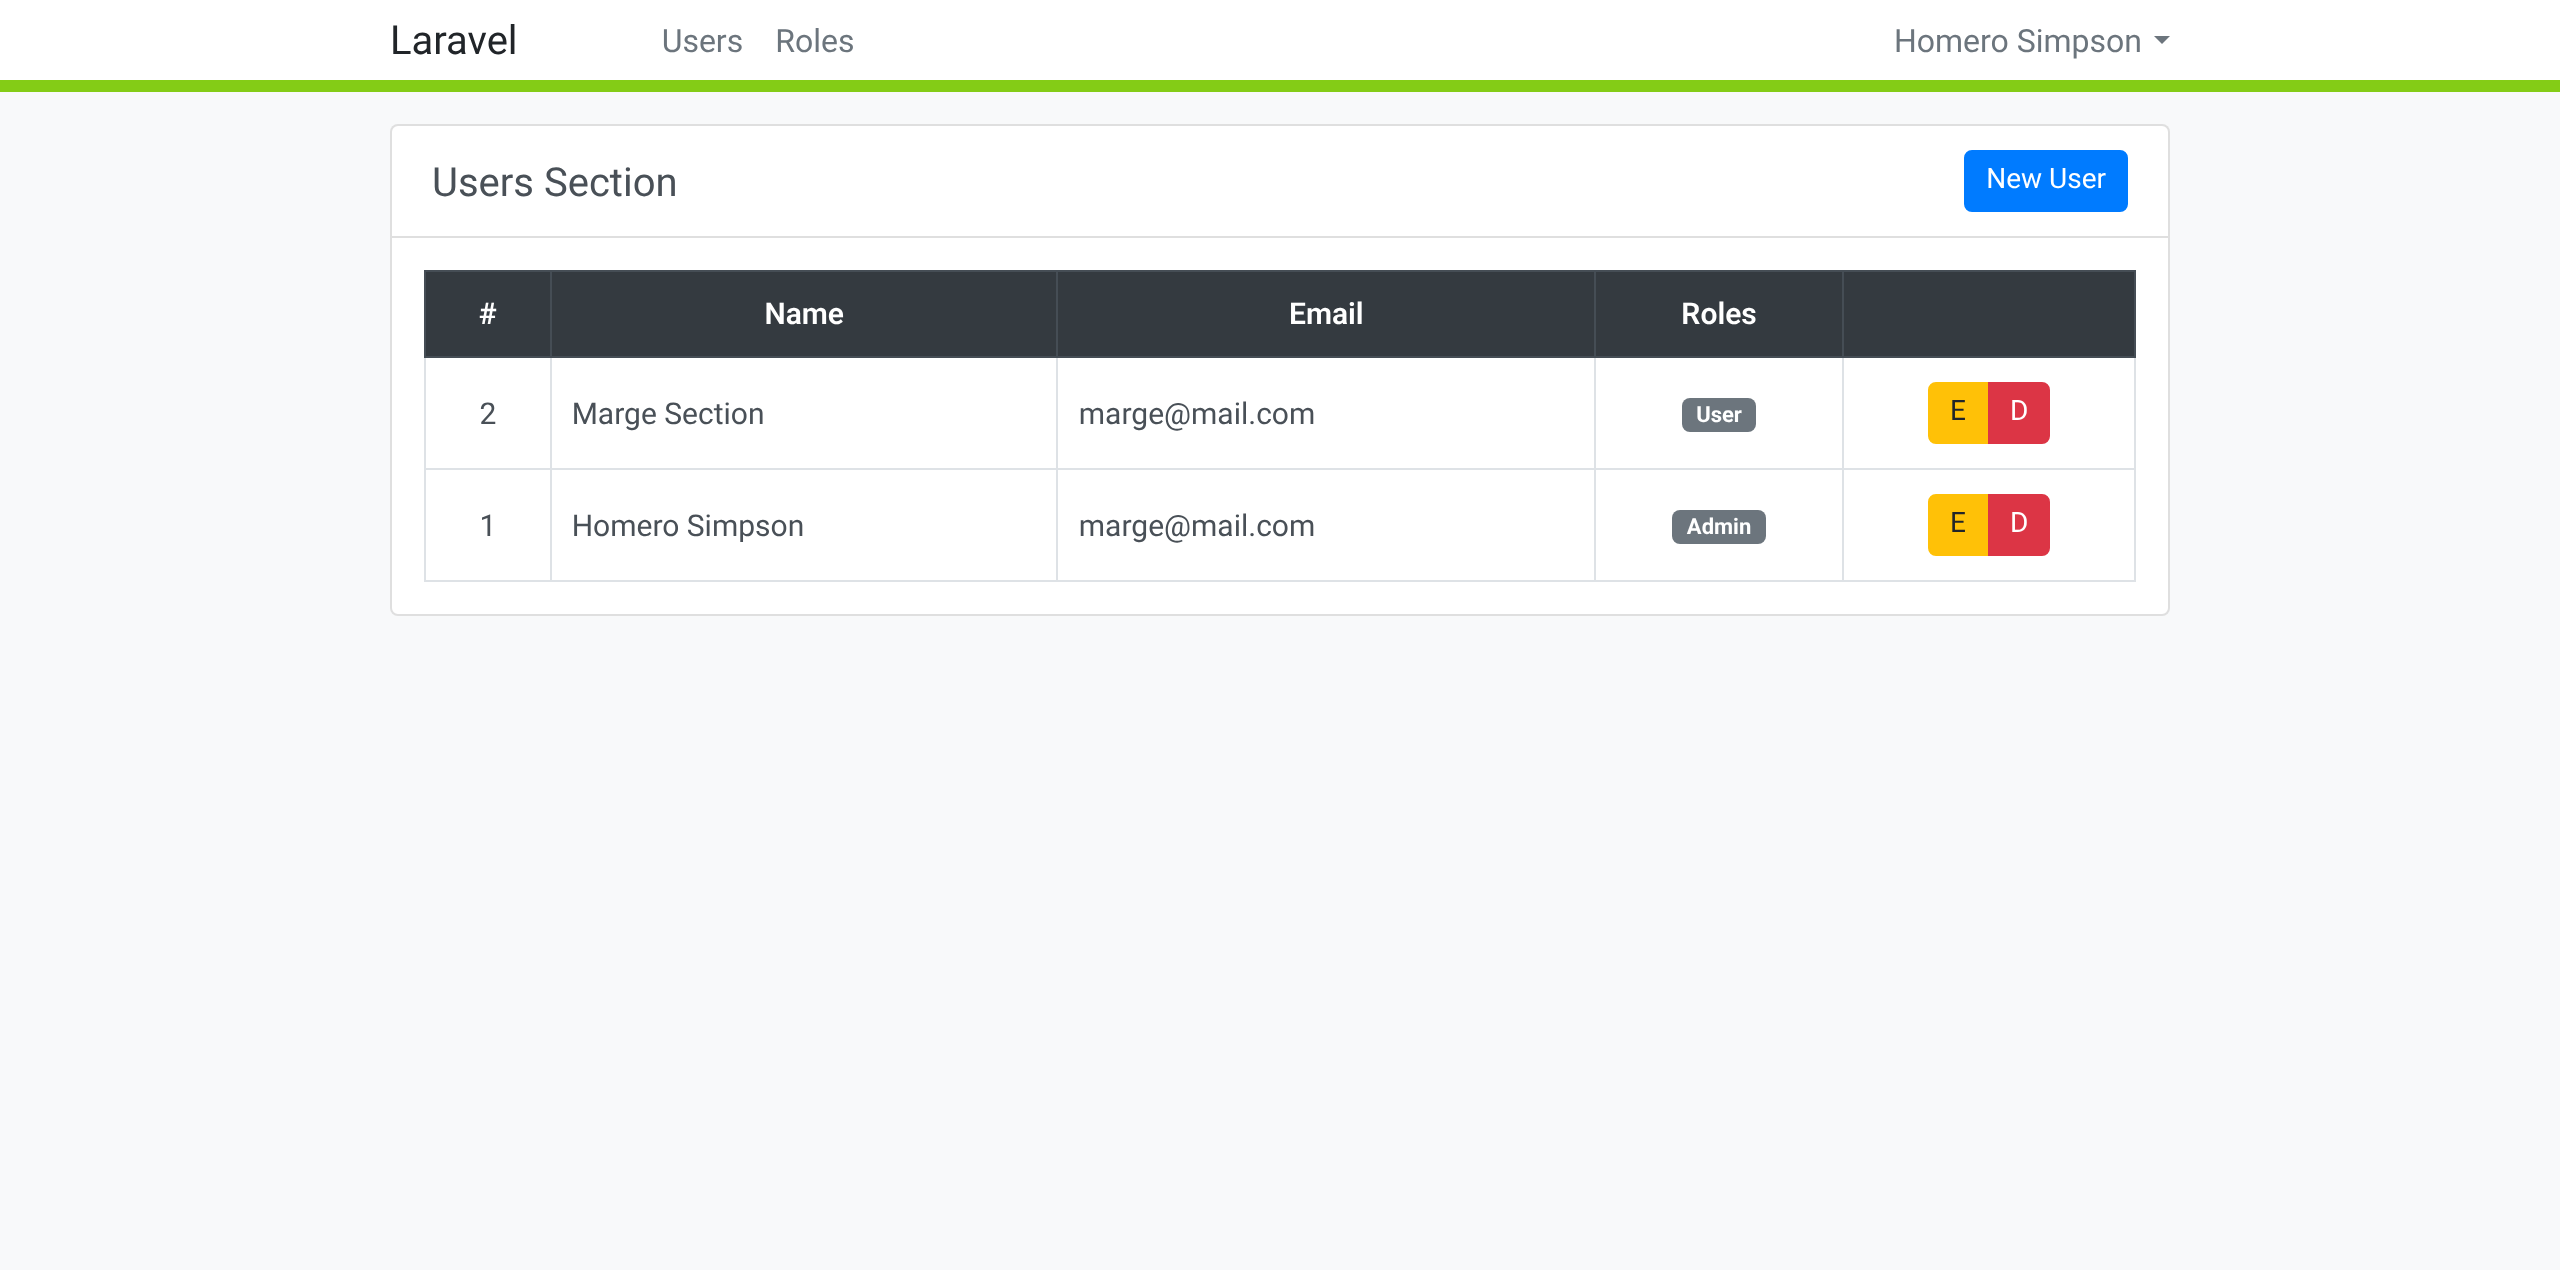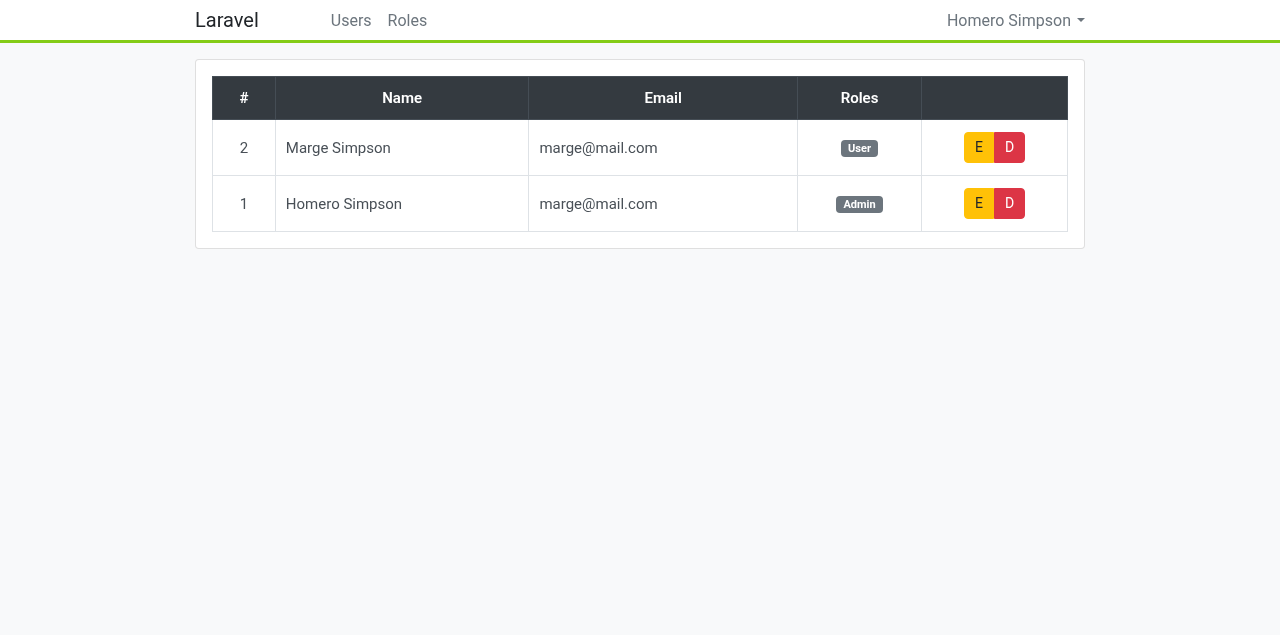--- a/index.html
+++ b/index.html
@@ -12,21 +12,21 @@
       font-family: -apple-system, BlinkMacSystemFont, "Segoe UI", Roboto, "Helvetica Neue", Arial, sans-serif;
       font-size: 16px;
       color: #212529;
       background-color: #f8f9fa;
       width: 1280px;
       height: 635px;
     }
 
     .navbar {
       background-color: #ffffff;
-      border-bottom: 3px solid #84cc16;
+      border-bottom: 6px solid #84cc16;
       padding: 8px 0;
       display: flex;
       align-items: center;
       justify-content: flex-end;
     }
 
     .container {
       max-width: 920px;
       margin: 0 auto;
       padding: 0 15px;
@@ -235,35 +235,39 @@
       <div class="user-dropdown">
         <span>Homero Simpson</span>
         <span class="dropdown-caret"></span>
       </div>
     </div>
   </div>
 </nav>
 
 <div class="container main-content">
   <div class="card">
+    <div class="card-header">
+      <span class="card-title">Users Section</span>
+      <a class="btn btn-primary">New User</a>
+    </div>
     <div class="card-body">
       <table class="table">
         <thead>
           <tr>
             <th class="center" style="width:65px;">#</th>
             <th style="width:265px;">Name</th>
             <th style="width:277px;">Email</th>
             <th class="center" style="width:128px;">Roles</th>
             <th style="width:150px;"></th>
           </tr>
         </thead>
         <tbody>
           <tr>
             <td class="center">2</td>
-            <td>Marge Simpson</td>
+            <td>Marge Section</td>
             <td>marge@mail.com</td>
             <td class="center">
               <span class="badge">User</span>
             </td>
             <td class="actions-cell">
               <div class="btn-group">
                 <a class="btn btn-warning">E</a>
                 <a class="btn btn-danger">D</a>
               </div>
             </td>

